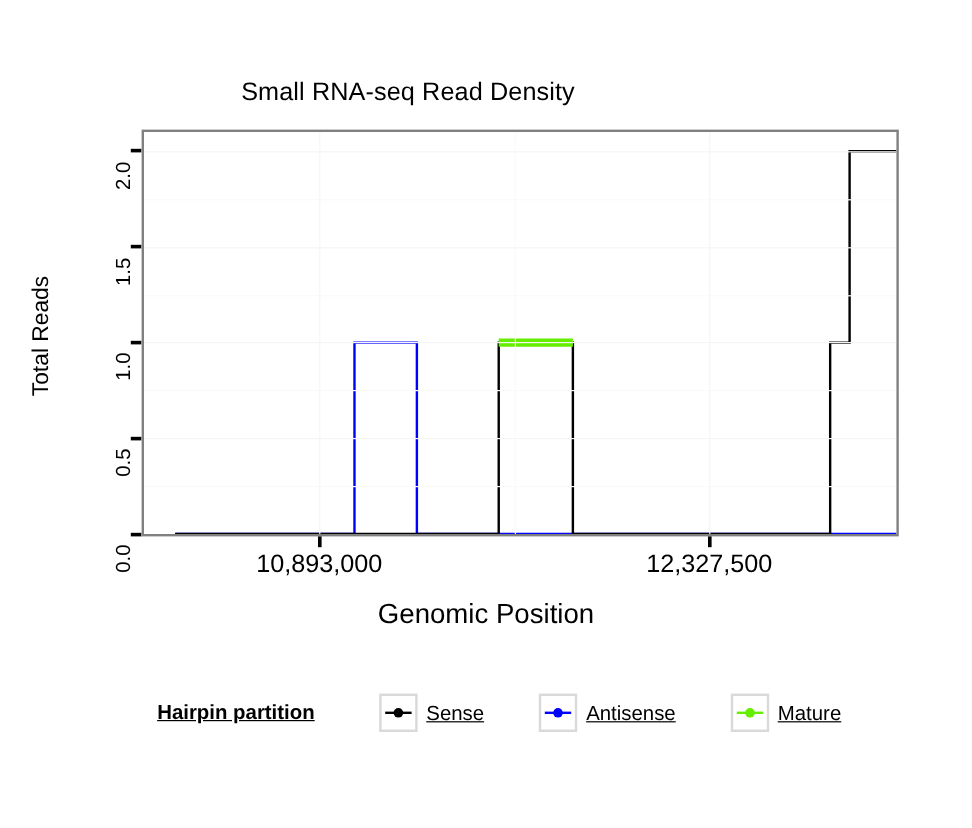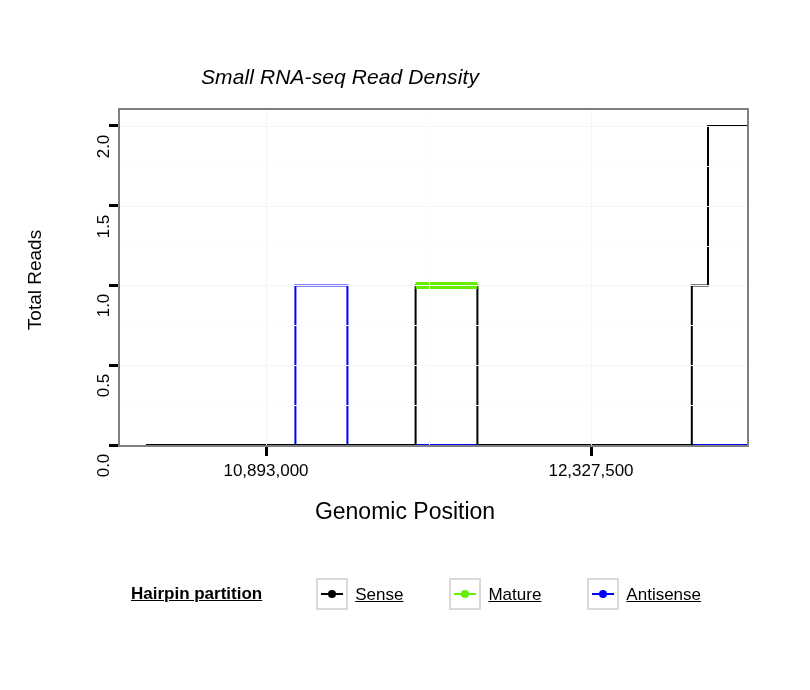--- a/index.html
+++ b/index.html
@@ -25,21 +25,20 @@
   .chart-title {
     position: absolute;
     left: 0;
     top: 64px;
     width: 680px;
     text-align: center;
     font-size: 21px;
     line-height: 26px;
     color: #000000;
     letter-spacing: .1px;
-    font-style: italic;
   }
 
   
   .panel {
     position: absolute;
     left: 118px;
     top: 108px;
     width: 631px;
     height: 339px;
     background: #ffffff;
@@ -83,21 +82,21 @@
     text-align: center;
   }
   .xtick-mark {
     position: absolute;
     width: 3px;
     height: 9px;
     background: #000000;
   }
   .xtick-label {
     position: absolute;
-    font-size: 17px;
+    font-size: 21px;
     line-height: 19px;
     color: #000000;
     white-space: nowrap;
     text-align: center;
     transform: translateX(-50%);
   }
 
   
   .xlab {
     position: absolute;
@@ -237,28 +236,28 @@
     <div id="legend-items" style="display:flex;align-items:center;">
         <div class="legend-item">
           <div class="legend-key">
             <div class="kline" style="background: rgb(0, 0, 0);"></div>
             <div class="kdot" style="background: rgb(0, 0, 0);"></div>
           </div>
           <div class="legend-label">Sense</div>
         </div>
         <div class="legend-item">
           <div class="legend-key">
+            <div class="kline" style="background: rgb(0, 0, 255);"></div>
+            <div class="kdot" style="background: rgb(0, 0, 255);"></div>
+          </div>
+          <div class="legend-label">Antisense</div>
+        </div>
+        <div class="legend-item">
+          <div class="legend-key">
             <div class="kline" style="background: rgb(102, 238, 0);"></div>
             <div class="kdot" style="background: rgb(102, 238, 0);"></div>
           </div>
           <div class="legend-label">Mature</div>
         </div>
-        <div class="legend-item">
-          <div class="legend-key">
-            <div class="kline" style="background: rgb(0, 0, 255);"></div>
-            <div class="kdot" style="background: rgb(0, 0, 255);"></div>
-          </div>
-          <div class="legend-label">Antisense</div>
-        </div>
       </div>
   </div>
 
 </div>
 
 </body></html>

